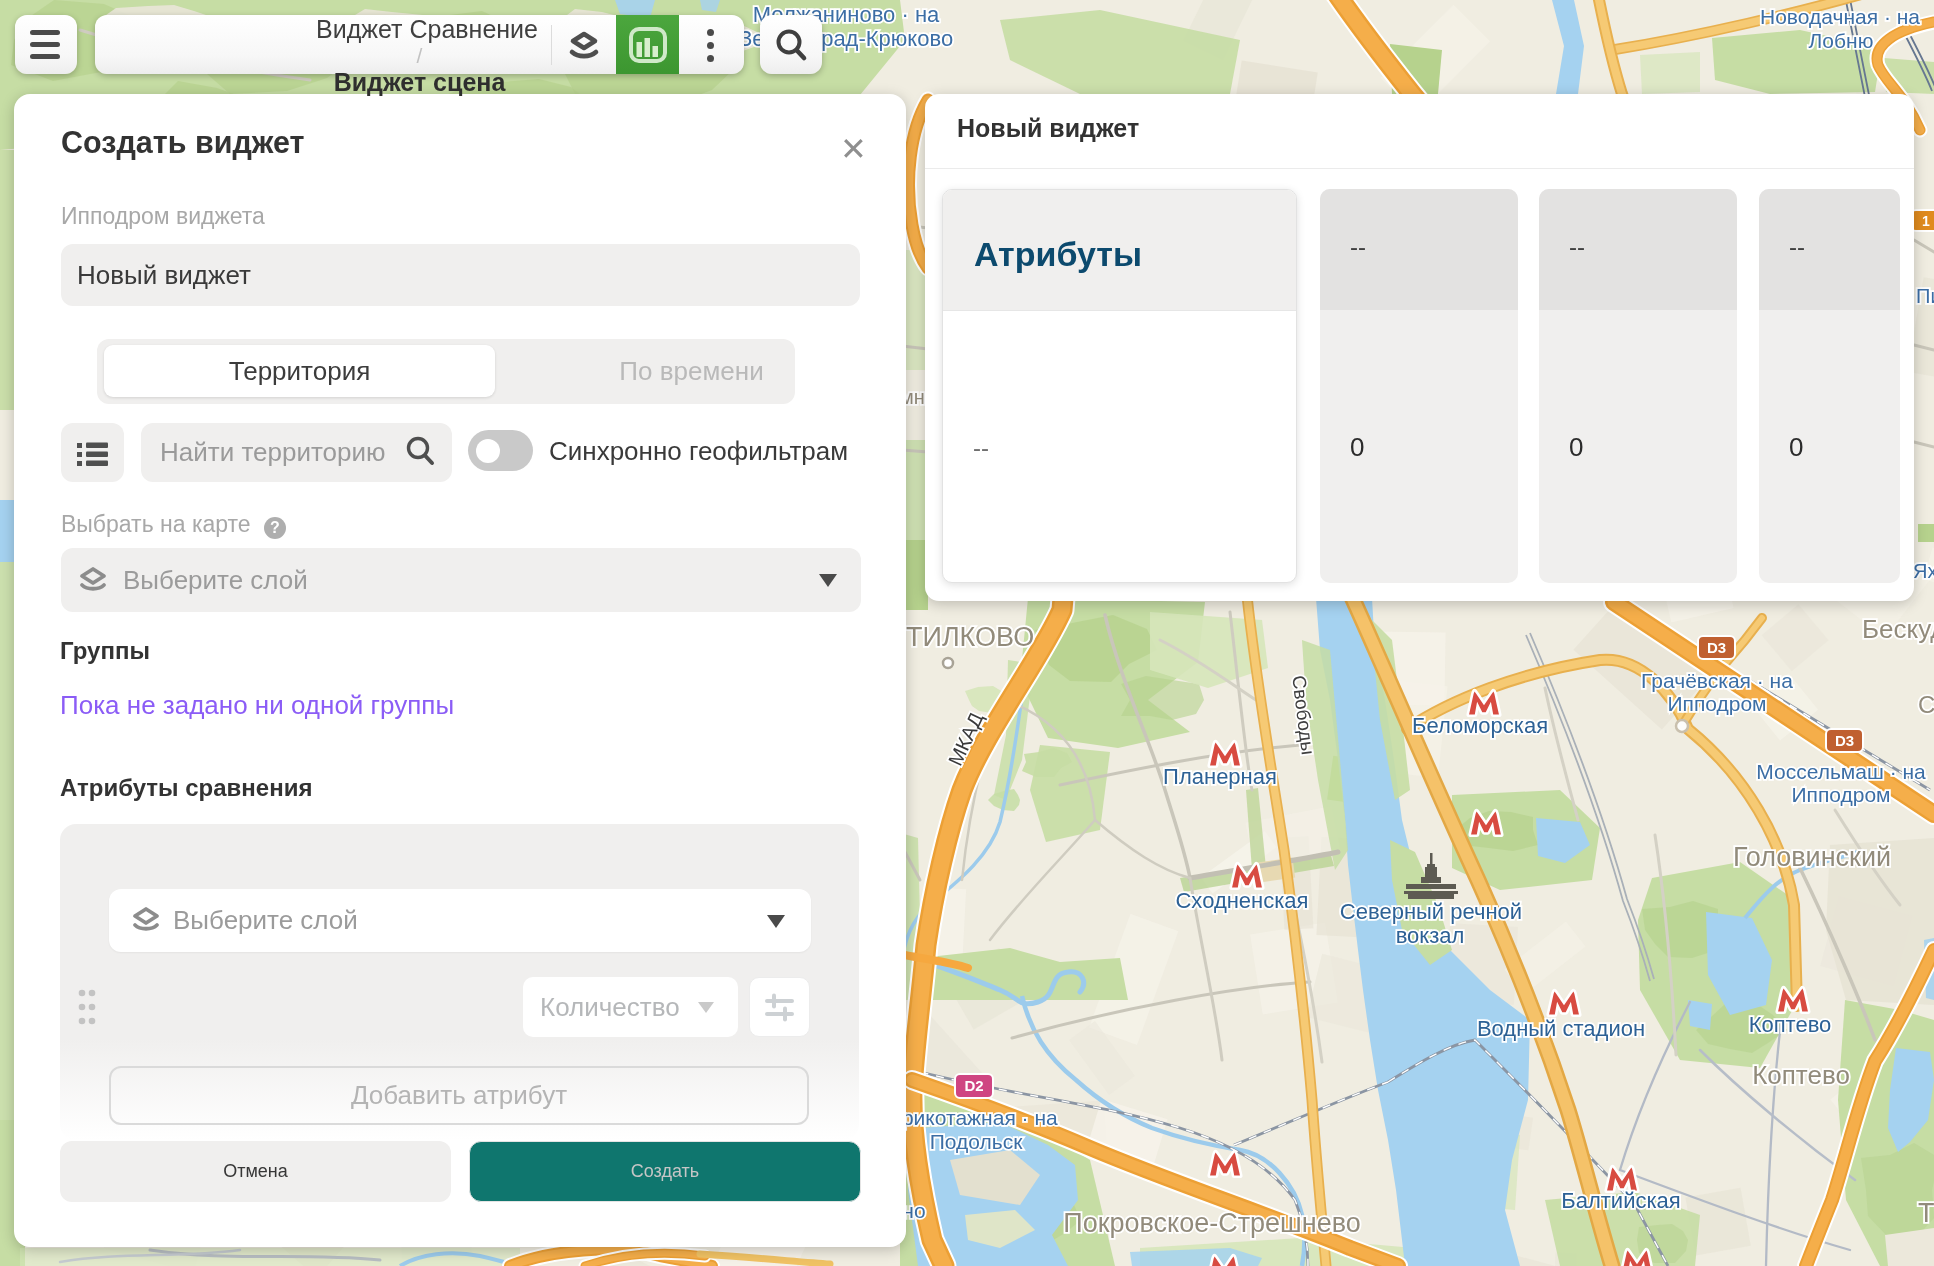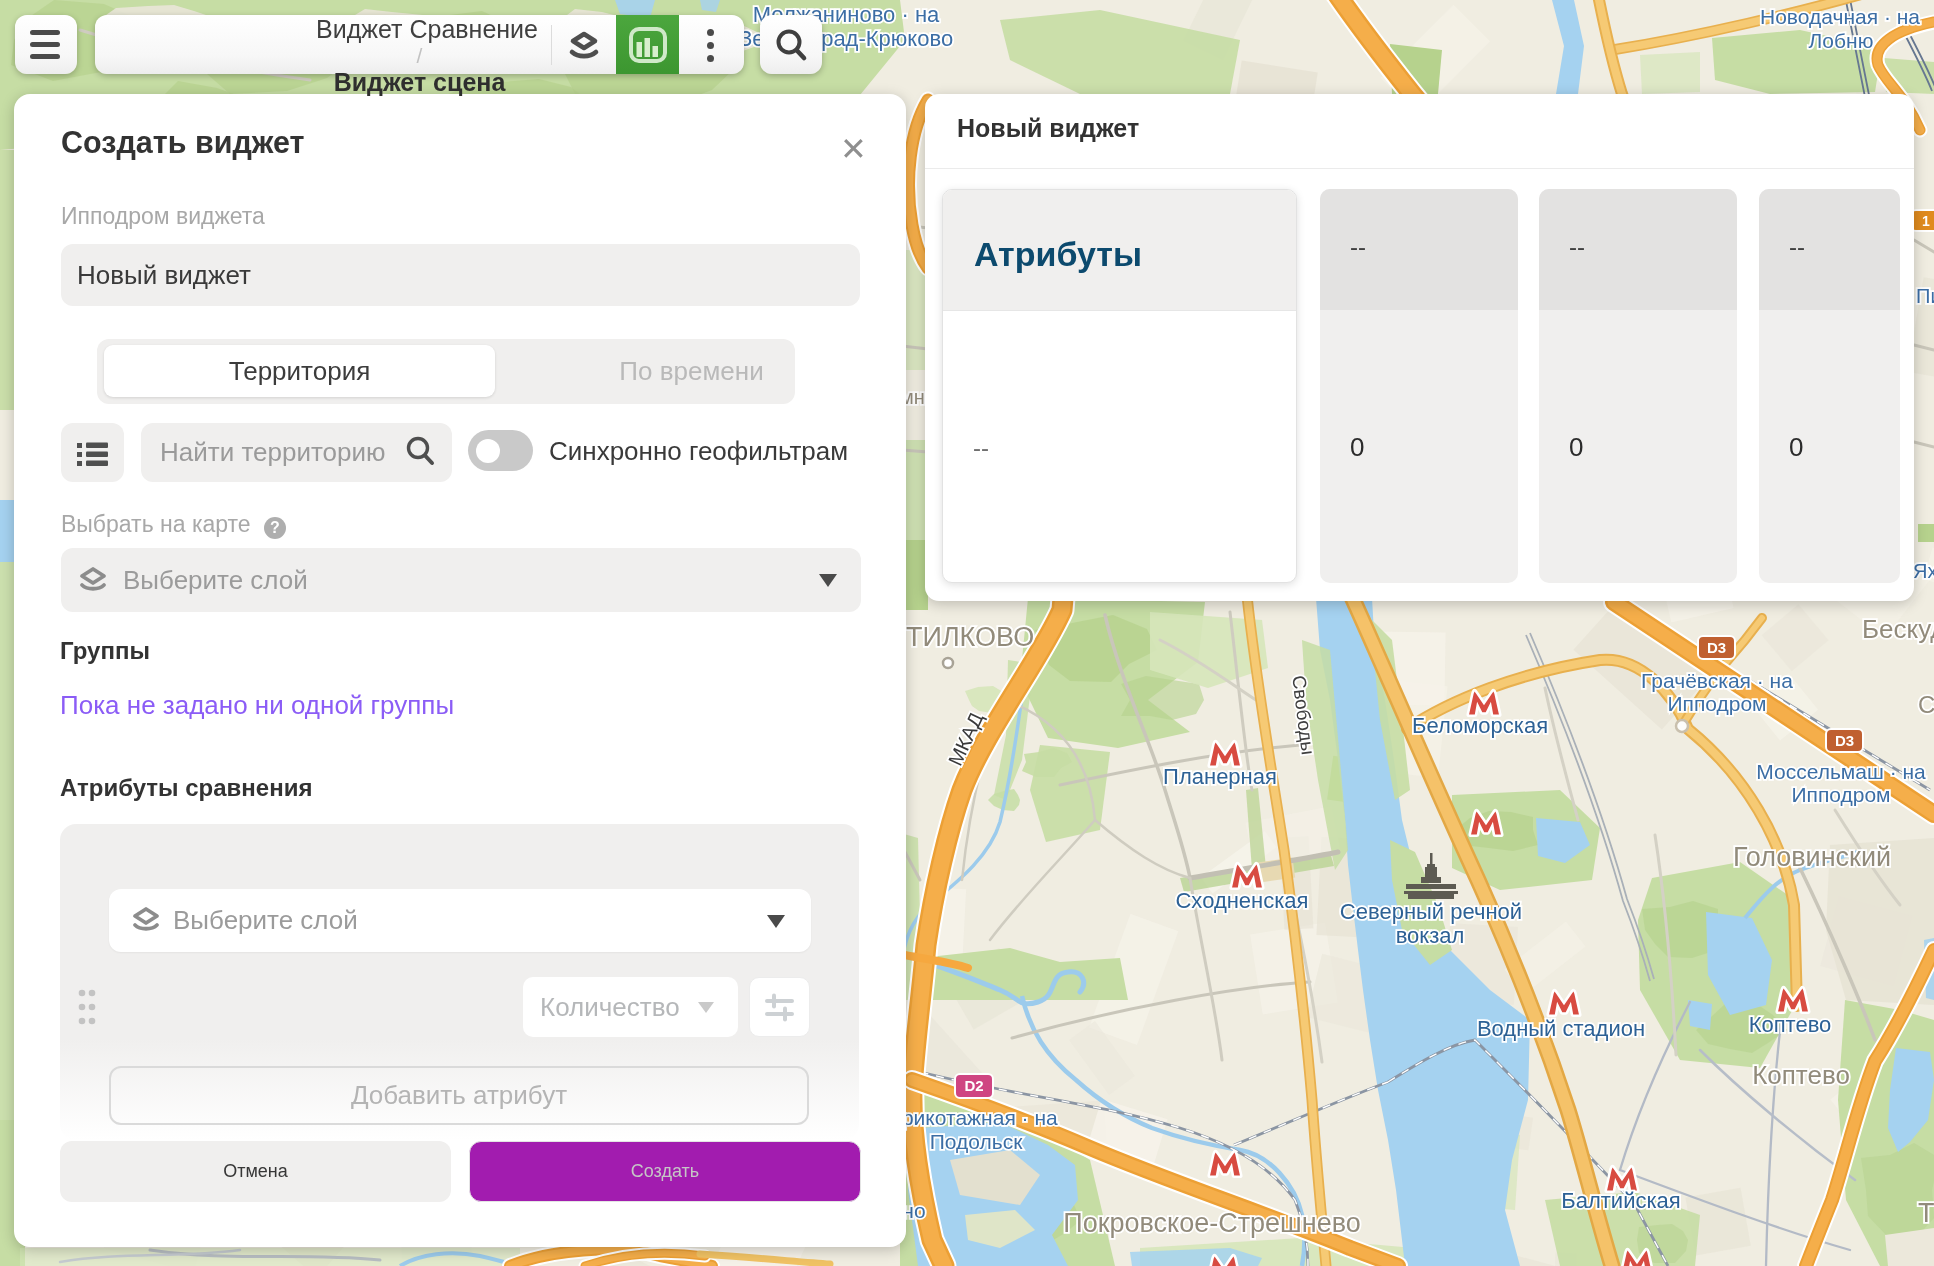--- a/index.html
+++ b/index.html
@@ -49,21 +49,21 @@
 #dd2 { position:absolute; left:49px; top:65px; box-shadow:0 1px 2px rgba(0,0,0,.05); width:702px; height:63px; background:#fff; border-radius:12px; display:flex; align-items:center; }
 #dd2 span { margin-left:64px; font-size:26px; color:#9b9b9b; }
 .sel { position:absolute; top:153px; height:60px; background:#fff; border-radius:10px; display:flex; align-items:center; }
 .sel span { margin-left:17px; font-size:26px; color:#b5b7b9; }
 #sel1 { left:49px; width:402px; }
 #sel2 { left:463px; width:215px; }
 #setbtn { position:absolute; left:689px; top:153px; width:61px; height:60px; background:#fff; border-radius:10px; border:1px solid #ececec; }
 #addbtn { position:absolute; left:49px; top:242px; width:700px; height:59px; border:2px solid #dadada; border-radius:12px; display:flex; align-items:center; justify-content:center; font-size:26px; color:#b4b4b4; }
 .bbtn { position:absolute; top:1047px; height:61px; border-radius:12px; display:flex; align-items:center; justify-content:center; font-size:18px; }
 #cancel { left:46px; width:391px; background:#f0efee; color:#373737; }
-#create { left:455px; width:392px; background:#a21caf; border:1px solid #e4e4e4; color:#c6c6c6; }
+#create { left:455px; width:392px; background:#0f766e; border:1px solid #e4e4e4; color:#c6c6c6; }
 
 
 #wpanel { position:absolute; left:925px; top:94px; width:989px; height:507px; background:#ffffff; border-radius:14px; box-shadow:0 3px 14px rgba(0,0,0,.22); z-index:10; overflow:hidden; }
 #wpanel .title { position:absolute; left:32px; top:20px; font-size:25px; font-weight:bold; color:#323232; }
 #wpanel .divider { position:absolute; left:0; top:74px; width:989px; height:1px; background:#ebebeb; }
 .card { position:absolute; top:95px; height:394px; border-radius:10px; }
 #card1 { left:17px; width:355px; background:#ffffff; border:1px solid #e2e2e2; box-shadow:0 2px 8px rgba(0,0,0,.13); }
 #card1 .chead { position:absolute; left:0; top:0; width:100%; height:121px; background:#f0efee; border-bottom:1px solid #e6e6e6; border-radius:9px 9px 0 0; }
 #card1 .chead span { position:absolute; left:31px; top:45px; font-size:34px; font-weight:bold; color:#0c4a6e; }
 #card1 .dash { position:absolute; left:30px; top:244px; font-size:24px; color:#6f6f6f; }

